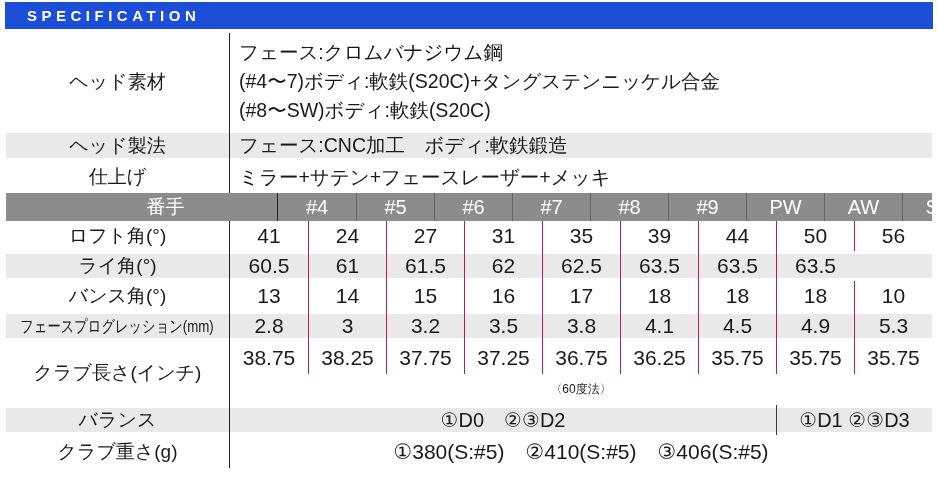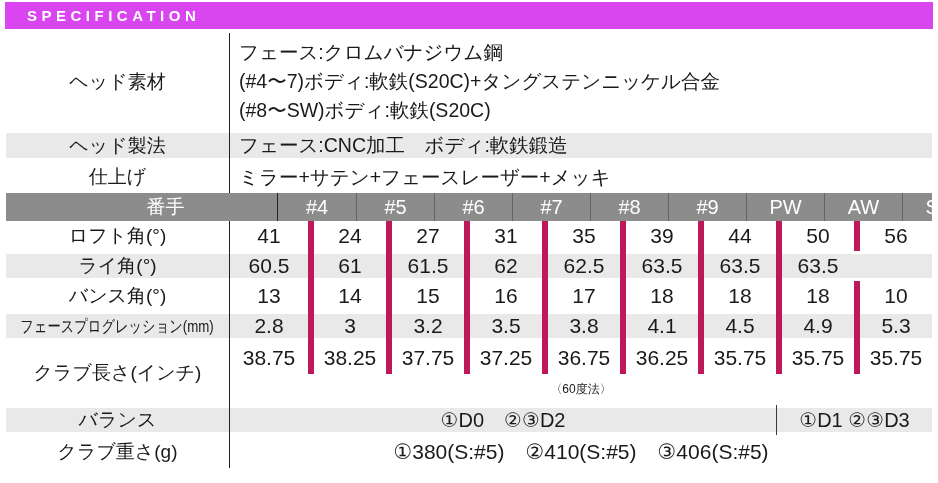--- a/index.html
+++ b/index.html
@@ -6,21 +6,21 @@
   body{
     width:938px;height:483px;overflow:hidden;
     font-family:"Liberation Sans","DejaVu Sans",sans-serif;
     color:#1a1a1a;
     -webkit-font-smoothing:antialiased;
   }
   .page{position:relative;width:938px;height:483px;background:#ffffff;}
 
   
   .titlebar{
-    margin:2px 5px 0 5px;height:27px;background:#d946ef;
+    margin:2px 5px 0 5px;height:27px;background:#1d4ed8;
     display:flex;align-items:center;padding-left:22px;box-sizing:border-box;
   }
   .titlebar .title{
     color:#ffffff;font-weight:bold;font-size:15px;letter-spacing:4.5px;
   }
 
   
   .spec{margin:4px 6px 0 6px;width:926px;}
   .row{
     display:grid;grid-template-columns:224px repeat(9,78px);
@@ -39,21 +39,21 @@
   }
   .lbl.small span{display:inline-block;transform:scaleX(0.78);transform-origin:50% 50%;font-size:17px;white-space:nowrap;}
   .val-block{
     grid-column:2 / span 9;display:flex;flex-direction:column;justify-content:center;
     padding-left:9px;font-size:19.5px;line-height:29px;box-sizing:border-box;
   }
   .cell{
     display:flex;align-items:center;justify-content:center;
     font-size:21px;box-sizing:border-box;
   }
-  .cell + .cell{border-left:6px solid #be185d;}
+  .cell + .cell{border-left:1px solid #be185d;}
 
   
   .r-material{height:97px;}
   .r-process{height:31px;}
   .r-finish{height:32px;}
   .r-clubhdr{height:28px;background:#8c8c8c;color:#ffffff;padding-left:48px;}
   .r-clubhdr .lbl{border-right:1.6px solid #222222;font-size:19px;}
   .r-clubhdr .cell{font-size:20px;}
   .r-clubhdr .cell + .cell{border-left:1px solid #646464;}
   .r-num{height:30px;}

